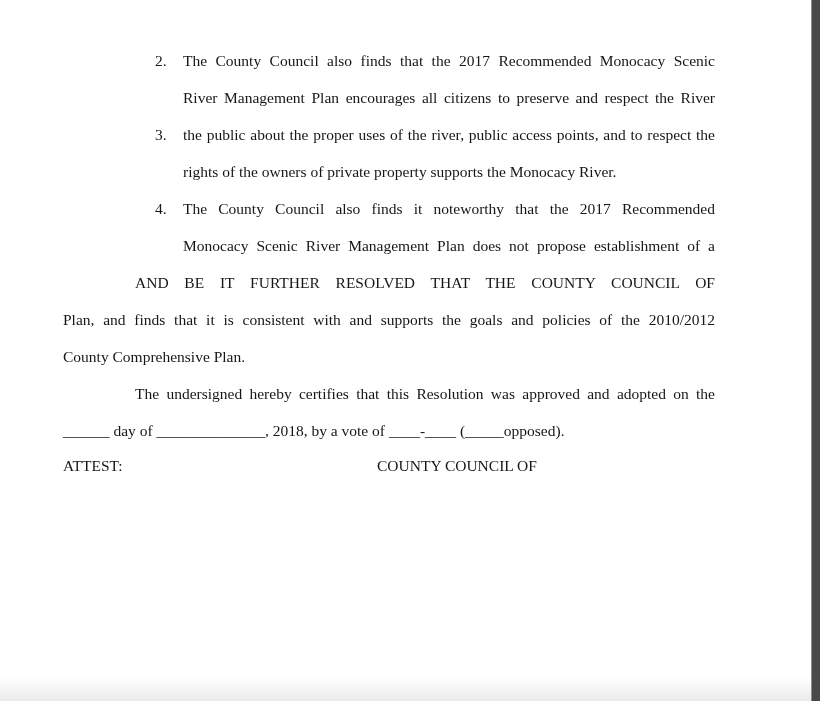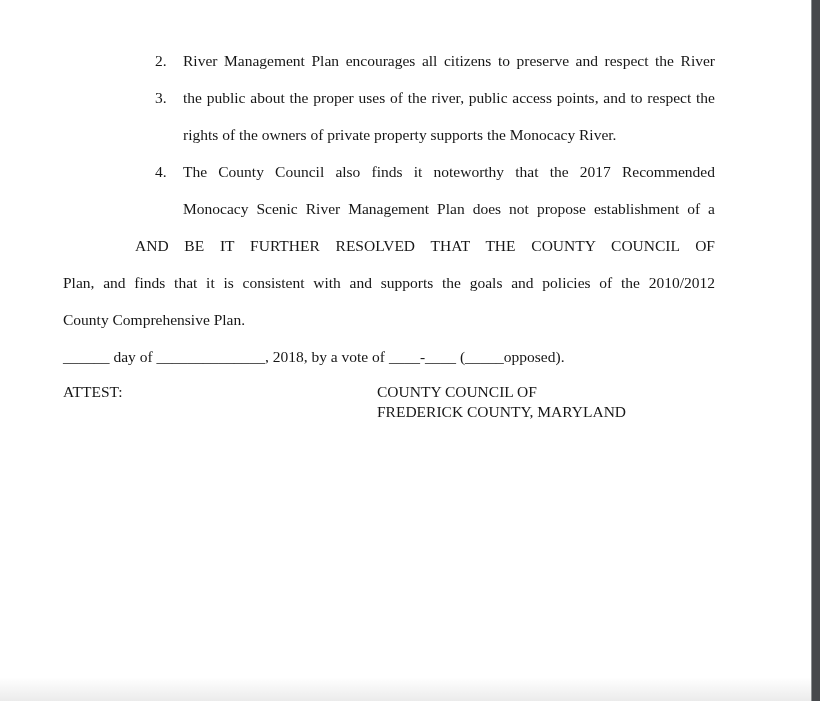--- a/index.html
+++ b/index.html
@@ -48,21 +48,21 @@
     font-size: 15.5px;
   }
   .attest-label {
     width: 314px;
     line-height: 20px;
     flex: 0 0 314px;
   }
   .sig-block .sig-line {
     font-size: 15.5px;
     line-height: 20px;
-    text-align: left;
+    text-align: center;
   }
   .bottom-fade {
     position: absolute;
     left: 0;
     right: 9px;
     bottom: 0;
     height: 24px;
     background: linear-gradient(to bottom, rgba(0,0,0,0) 0%, rgba(0,0,0,0.08) 100%);
     pointer-events: none;
   }
@@ -76,21 +76,21 @@
     border-left: 1px solid #8a8d8f;
   }
 </style>
 </head>
 <body>
 
 <div class="page">
   <div class="content">
 
     <div class="list-item">
-      <div class="line"><span class="list-num">2.</span></div>
+      <div class="line"><span class="list-num">2.</span><span>The County Council also finds that the 2017 Recommended Monocacy Scenic</span></div>
       <div class="line"><span>River Management Plan encourages all citizens to preserve and respect the River</span></div>
     </div>
 
     <div class="list-item">
       <div class="line"><span class="list-num">3.</span></div>
       <div class="line"><span>the public about the proper uses of the river, public access points, and to respect the</span></div>
       <div class="line lastline"><span>rights of the owners of private property supports the Monocacy River.</span></div>
     </div>
 
     <div class="list-item">
@@ -98,28 +98,28 @@
       <div class="line"><span>Monocacy Scenic River Management Plan does not propose establishment of a</span></div>
     </div>
 
     <div class="para">
       <div class="line firstline"><span>AND BE IT FURTHER RESOLVED THAT THE COUNTY COUNCIL OF</span></div>
       <div class="line"><span>Plan, and finds that it is consistent with and supports the goals and policies of the 2010/2012</span></div>
       <div class="line lastline"><span>County Comprehensive Plan.</span></div>
     </div>
 
     <div class="para">
+      <div class="line firstline"><span>The undersigned hereby certifies that this Resolution was approved and adopted on the</span></div>
       <div class="line lastline"><span>______ day of ______________, 2018, by a vote of ____-____ (_____opposed).</span></div>
     </div>
 
     <div class="attest-row">
       <div class="attest-label">ATTEST:</div>
       <div class="sig-block">
         <div class="sig-line">COUNTY COUNCIL OF</div>
-        <div class="sig-line">FREDERICK COUNTY, MARYLAND</div>
       </div>
     </div>
 
   </div>
 
   <div class="bottom-fade"></div>
   <div class="edge-strip"></div>
 </div>
 
 </body></html>

